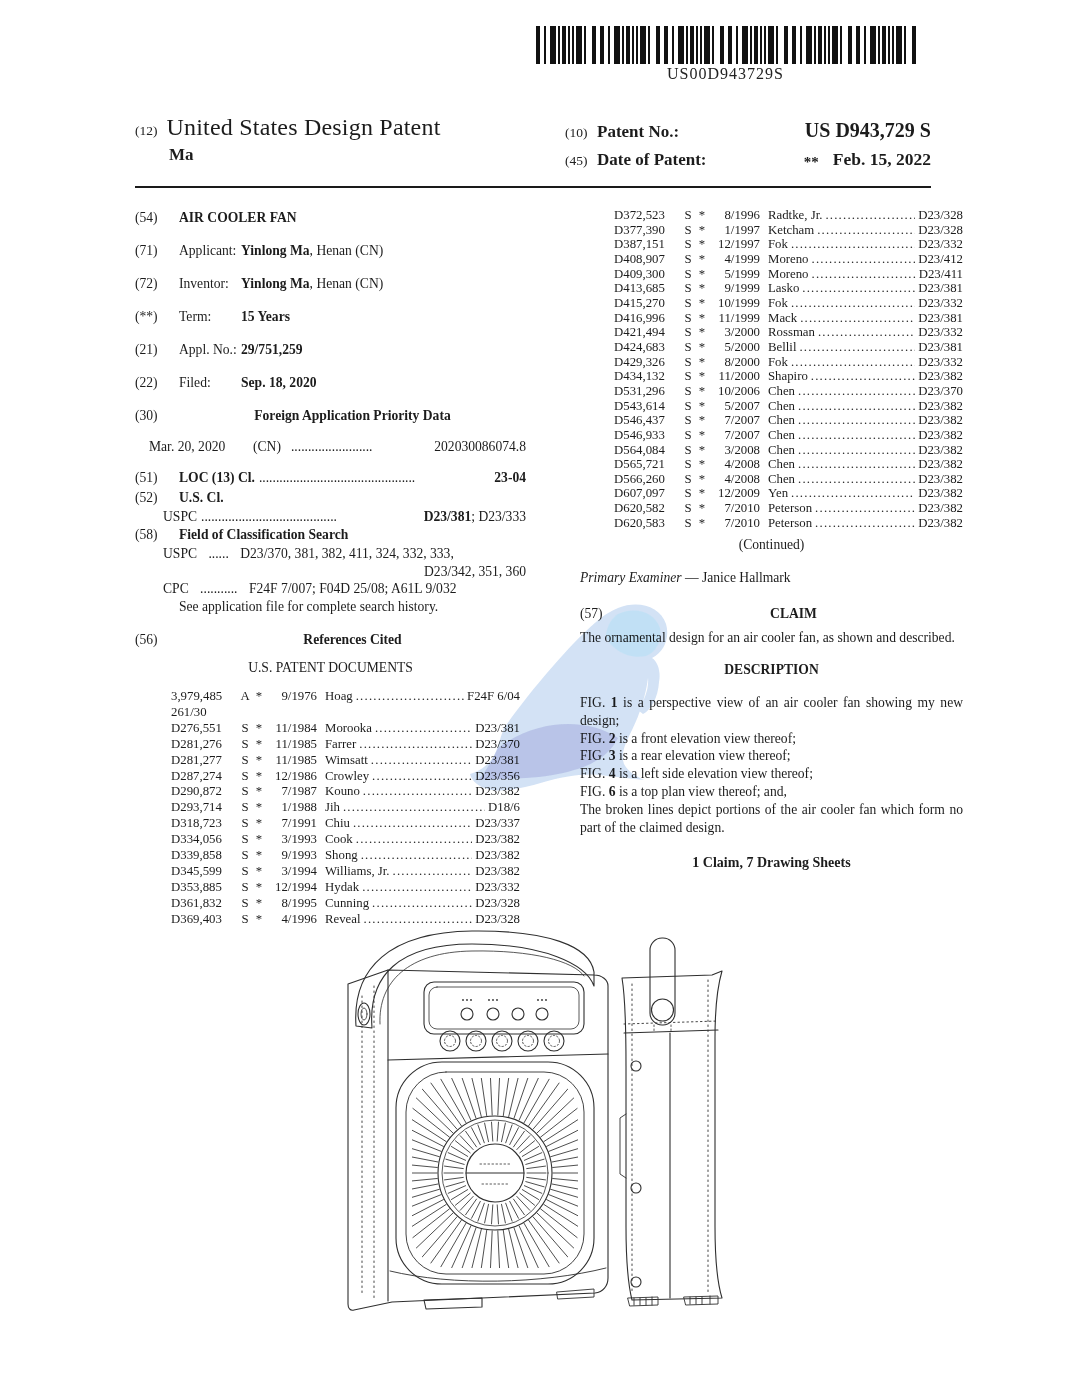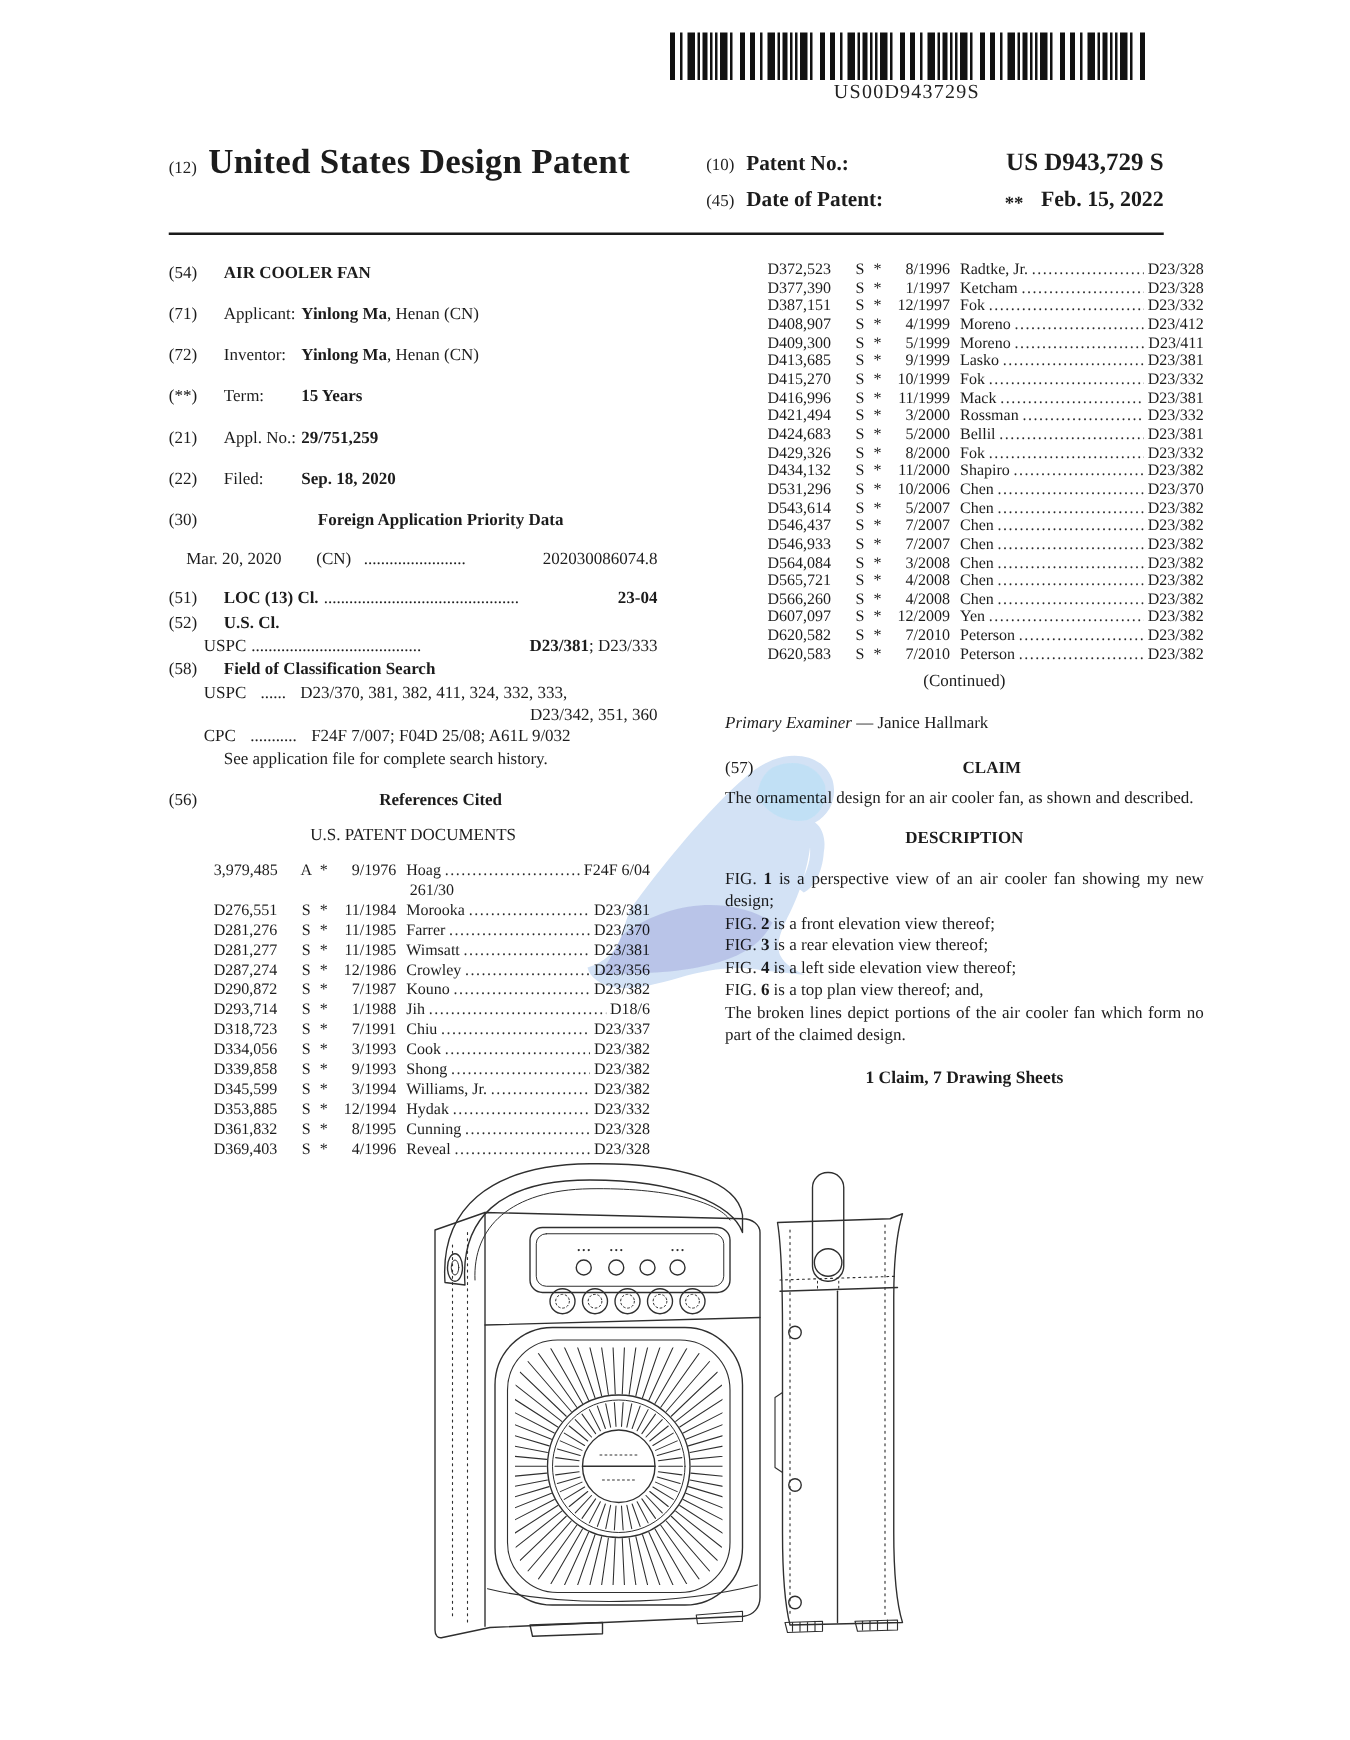--- a/index.html
+++ b/index.html
@@ -14,21 +14,21 @@
   .barcode{height:38px; display:flex; align-items:stretch; justify-content:center;}
   .barcode .bar{background:#111; height:100%;}
   .barcode .gap{height:100%;}
   .barcode-text{font-size:16px; letter-spacing:1px; margin-top:1px; color:#222;}
   
   .hdr{position:absolute; left:135px; top:114px; width:796px;}
   .hdr-row{display:flex; justify-content:space-between; align-items:flex-start;}
   .hdr-left{width:430px;}
   .t-line{display:flex; align-items:baseline; gap:9px;}
   .knum{font-size:13.5px; color:#222;}
-  .big-title{font-size:28px; font-weight:bold; letter-spacing:0.2px; white-space:nowrap;}
+  .big-title{font-size:24px; font-weight:normal; letter-spacing:0.2px; white-space:nowrap;}
   .inv-short{font-size:17px; font-weight:bold; margin:4px 0 0 34px;}
   .hdr-right{width:366px; padding-top:5px;}
   .hr-row{display:flex; align-items:baseline; margin-bottom:7px;}
   .hr-row .knum{width:32px; flex:none;}
   .hr-label{font-size:17px; font-weight:bold; width:150px; flex:none;}
   .hr-val{flex:1; text-align:right; font-size:20px; font-weight:bold; white-space:nowrap;}
   .hr-val.date{font-size:17.5px;}
   .stars{font-size:15px; font-weight:bold; margin-right:14px; position:relative; top:2px;}
   .hdr-rule{position:absolute; left:135px; top:186px; width:796px; height:2px; background:#1a1a1a;}
   
@@ -57,21 +57,21 @@
   .refs-right{line-height:14.65px; padding-left:34px;}
   .ref-row{display:flex; align-items:baseline;}
   .r-no{width:66px; flex:none;}
   .r-kind{width:16px; flex:none; text-align:center;}
   .r-star{width:12px; flex:none; text-align:center;}
   .r-date{width:52px; flex:none; text-align:right; margin-right:8px;}
   .r-name{flex:none; white-space:nowrap;}
   .r-leader{flex:1; overflow:hidden; white-space:nowrap; margin:0 3px; color:#2a2a2a;}
   .r-leader::after{content:"....................................................................."; letter-spacing:1.2px;}
   .r-cls{flex:none; text-align:right; white-space:nowrap;}
-  .r-cls2{width:100%; text-align:center;}
+  .r-cls2{width:100%; text-align:left;}
   .continued{text-align:center; margin:5px 0 14px 0;}
   .examiner{margin-bottom:17px; line-height:19px;}
   .examiner .pe{font-style:italic;}
   .claim-head{display:flex; margin-bottom:6px;}
   .claim-text{text-align:justify; line-height:17.5px; margin-bottom:0;}
   .desc-title{text-align:center; font-weight:bold; margin:13px 0 15px 0;}
   .fig-line{line-height:17.8px; text-align:justify; margin:0;}
   .broken-note{line-height:17.8px; text-align:justify;}
   .sheets{ text-align:center; font-weight:bold; margin-top:17px; font-size:14px;}
   
@@ -211,20 +211,21 @@
     <div class="barcode-text">US00D943729S</div>
   </div>
 
   <div class="hdr">
     <div class="hdr-row">
       <div class="hdr-left">
         <div class="t-line">
           <span class="knum">(12)</span>
           <span class="big-title">United States Design Patent</span>
         </div>
+        <div class="inv-short">Ma</div>
       </div>
       <div class="hdr-right">
         <div class="hr-row">
           <span class="knum">(10)</span>
           <span class="hr-label">Patent No.:</span>
           <span class="hr-val">US D943,729 S</span>
         </div>
         <div class="hr-row">
           <span class="knum">(45)</span>
           <span class="hr-label">Date of Patent:</span>

